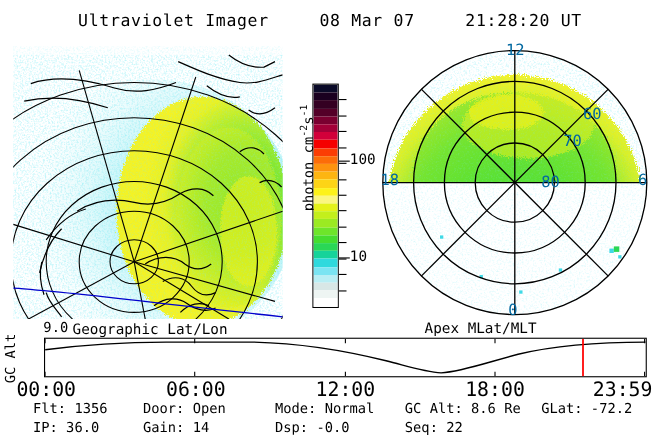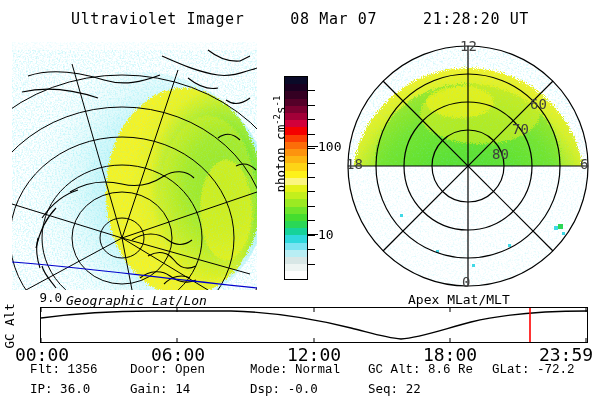--- a/index.html
+++ b/index.html
@@ -20,24 +20,24 @@
                transform:rotate(-90deg);white-space:nowrap;}
   #cbar-ylabel sup{font-size:9px;vertical-align:super;}
   #cbar-box{position:absolute;left:26px;top:16px;width:22px;height:202px;
             border:1px solid #000;box-sizing:content-box;overflow:hidden;}
   #cbar-box i{display:block;width:100%;}
   .cb-tick{position:absolute;left:50px;width:7px;height:1px;background:#000;}
   .cb-lab{position:absolute;left:60px;font-size:13px;white-space:nowrap;
           transform:translateY(-50%);}
   
   #pol-panel{left:340px;top:38px;width:256px;height:256px;}
-  .pol-lab{position:absolute;font-size:14px;white-space:nowrap;color:#404040;}
-  
-  #sub-geo{left:66px;top:293px;font-size:13px;white-space:nowrap;font-style:italic;}
-  #sub-pol{left:408px;top:292px;font-size:13px;white-space:nowrap;}
+  .pol-lab{position:absolute;font-size:14px;white-space:nowrap;color:#0369a1;}
+  
+  #sub-geo{left:66px;top:293px;font-size:13px;white-space:nowrap;}
+  #sub-pol{left:386px;top:292px;font-size:13px;white-space:nowrap;}
   
   #orbit-panel{left:40px;top:307px;width:546px;height:34px;
                border:1px solid #000;background:#fff;}
   #gcalt-label{left:-2px;top:303px;width:42px;height:44px;}
   #gcalt-label span{position:absolute;left:-11px;top:16px;width:44px;
                     text-align:center;font-size:12.5px;
                     transform:rotate(-90deg);white-space:nowrap;}
   .alt-tick{position:absolute;right:0;font-size:12.5px;white-space:nowrap;
             transform:translateY(-50%);}
   #alt-ticks{left:0px;top:291px;width:38px;height:36px;padding-left:24px;}
@@ -276,21 +276,21 @@
     </g>
   </svg>
 
   <div class="pol-lab" style="left:120px;top:0px;">12</div>
   <div class="pol-lab" style="left:6px;top:118px;">18</div>
   <div class="pol-lab" style="left:240px;top:118px;">6</div>
   <div class="pol-lab" style="left:122px;top:236px;">0</div>
 
   <div class="pol-lab" style="left:190px;top:58px;">60</div>
   <div class="pol-lab" style="left:172px;top:83px;">70</div>
-  <div class="pol-lab" style="left:152px;top:108px;">80</div>
+  <div class="pol-lab" style="left:152px;top:120px;">80</div>
 </div>
 
 <div id="sub-geo" class="abs">Geographic Lat/Lon</div>
 <div id="sub-pol" class="abs">Apex MLat/MLT</div>
 
 <div id="gcalt-label" class="abs">
   <span>GC Alt</span>
 </div>
 <div id="alt-ticks" class="abs">
   <div class="alt-tick" style="top:6px;">9.0</div>
@@ -320,21 +320,21 @@
 
 <div id="time-axis" class="abs">
   <div class="t-lab" style="left:42px;">00:00</div>
   <div class="t-lab" style="left:178px;">06:00</div>
   <div class="t-lab" style="left:314px;">12:00</div>
   <div class="t-lab" style="left:450px;">18:00</div>
   <div class="t-lab" style="left:566px;">23:59</div>
 </div>
 
 <div id="status" class="abs">
-  <div class="st-row" id="st-row1" style="top:0px;font-family:Liberation Mono, monospace;">
+  <div class="st-row" id="st-row1" style="top:0px;">
       <div class="st-cell" style="left: 30px;"><span>Flt: </span><span>1356</span></div>
       <div class="st-cell" style="left: 250px;"><span>Mode: </span><span>Normal</span></div>
       <div class="st-cell" style="left: 130px;"><span>Door: </span><span>Open</span></div>
       <div class="st-cell" style="left: 368px;"><span>GC Alt: </span><span>8.6 Re</span></div>
       <div class="st-cell" style="left: 492px;"><span>GLat: </span><span>-72.2</span></div>
     </div>
   <div class="st-row" id="st-row2" style="top:18px;">
       <div class="st-cell" style="left: 30px;"><span>IP: </span><span>36.0</span></div>
       <div class="st-cell" style="left: 130px;"><span>Gain: </span><span>14</span></div>
       <div class="st-cell" style="left: 250px; text-align: center;"><span>Dsp: </span><span>-0.0</span></div>

